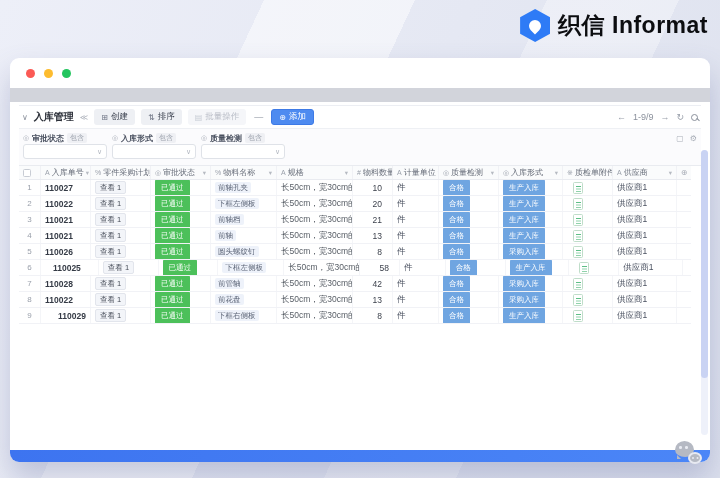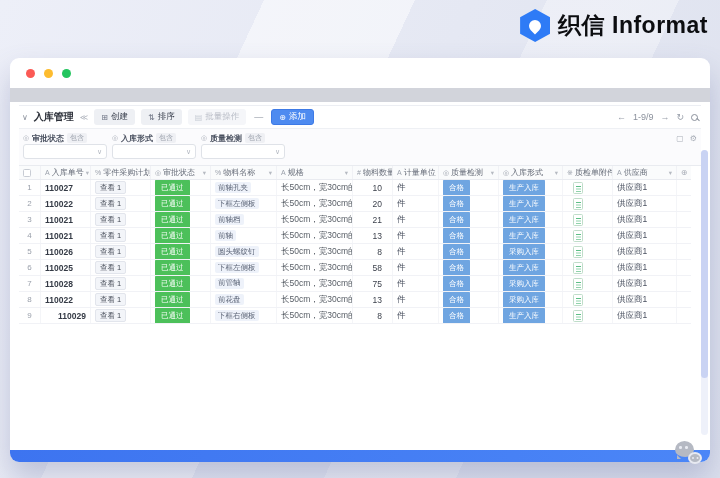--- a/index.html
+++ b/index.html
@@ -462,21 +462,21 @@
             </div>
             <div class="td" style="width: 64px;">
               <span>供应商1</span>
             </div>
             <div class="td" style="flex: 1 1 0%; border-right: none;"></div>
           </div>
           <div class="tr">
             <div class="td rownum" style="width: 22px;">
               <span>6</span>
             </div>
-            <div class="td" style="width: 50px;">
+            <div class="td" style="width: 50px; margin-left: 8px;">
               <span class="orderno">110025</span>
             </div>
             <div class="td" style="width: 60px;">
               <span class="chip">查看 1</span>
             </div>
             <div class="td" style="width: 60px;">
               <span class="pill green">已通过</span>
             </div>
             <div class="td" style="width: 66px;">
               <span class="mtag">下框左侧板</span>
@@ -510,28 +510,28 @@
             </div>
             <div class="td" style="width: 50px;">
               <span class="orderno">110028</span>
             </div>
             <div class="td" style="width: 60px;">
               <span class="chip">查看 1</span>
             </div>
             <div class="td" style="width: 60px;">
               <span class="pill green">已通过</span>
             </div>
-            <div class="td" style="width: 66px; font-family: Liberation Mono, monospace;">
+            <div class="td" style="width: 66px;">
               <span class="mtag">前管轴</span>
             </div>
             <div class="td spec" style="width: 76px;">
               <span>长50cm，宽30cm的SY1</span>
             </div>
             <div class="td qty" style="width: 40px;">
-              <span>75</span>
+              <span>42</span>
             </div>
             <div class="td" style="width: 46px;">
               <span>件</span>
             </div>
             <div class="td" style="width: 60px;">
               <span class="pill blue">合格</span>
             </div>
             <div class="td" style="width: 64px;">
               <span class="pill blue">采购入库</span>
             </div>

